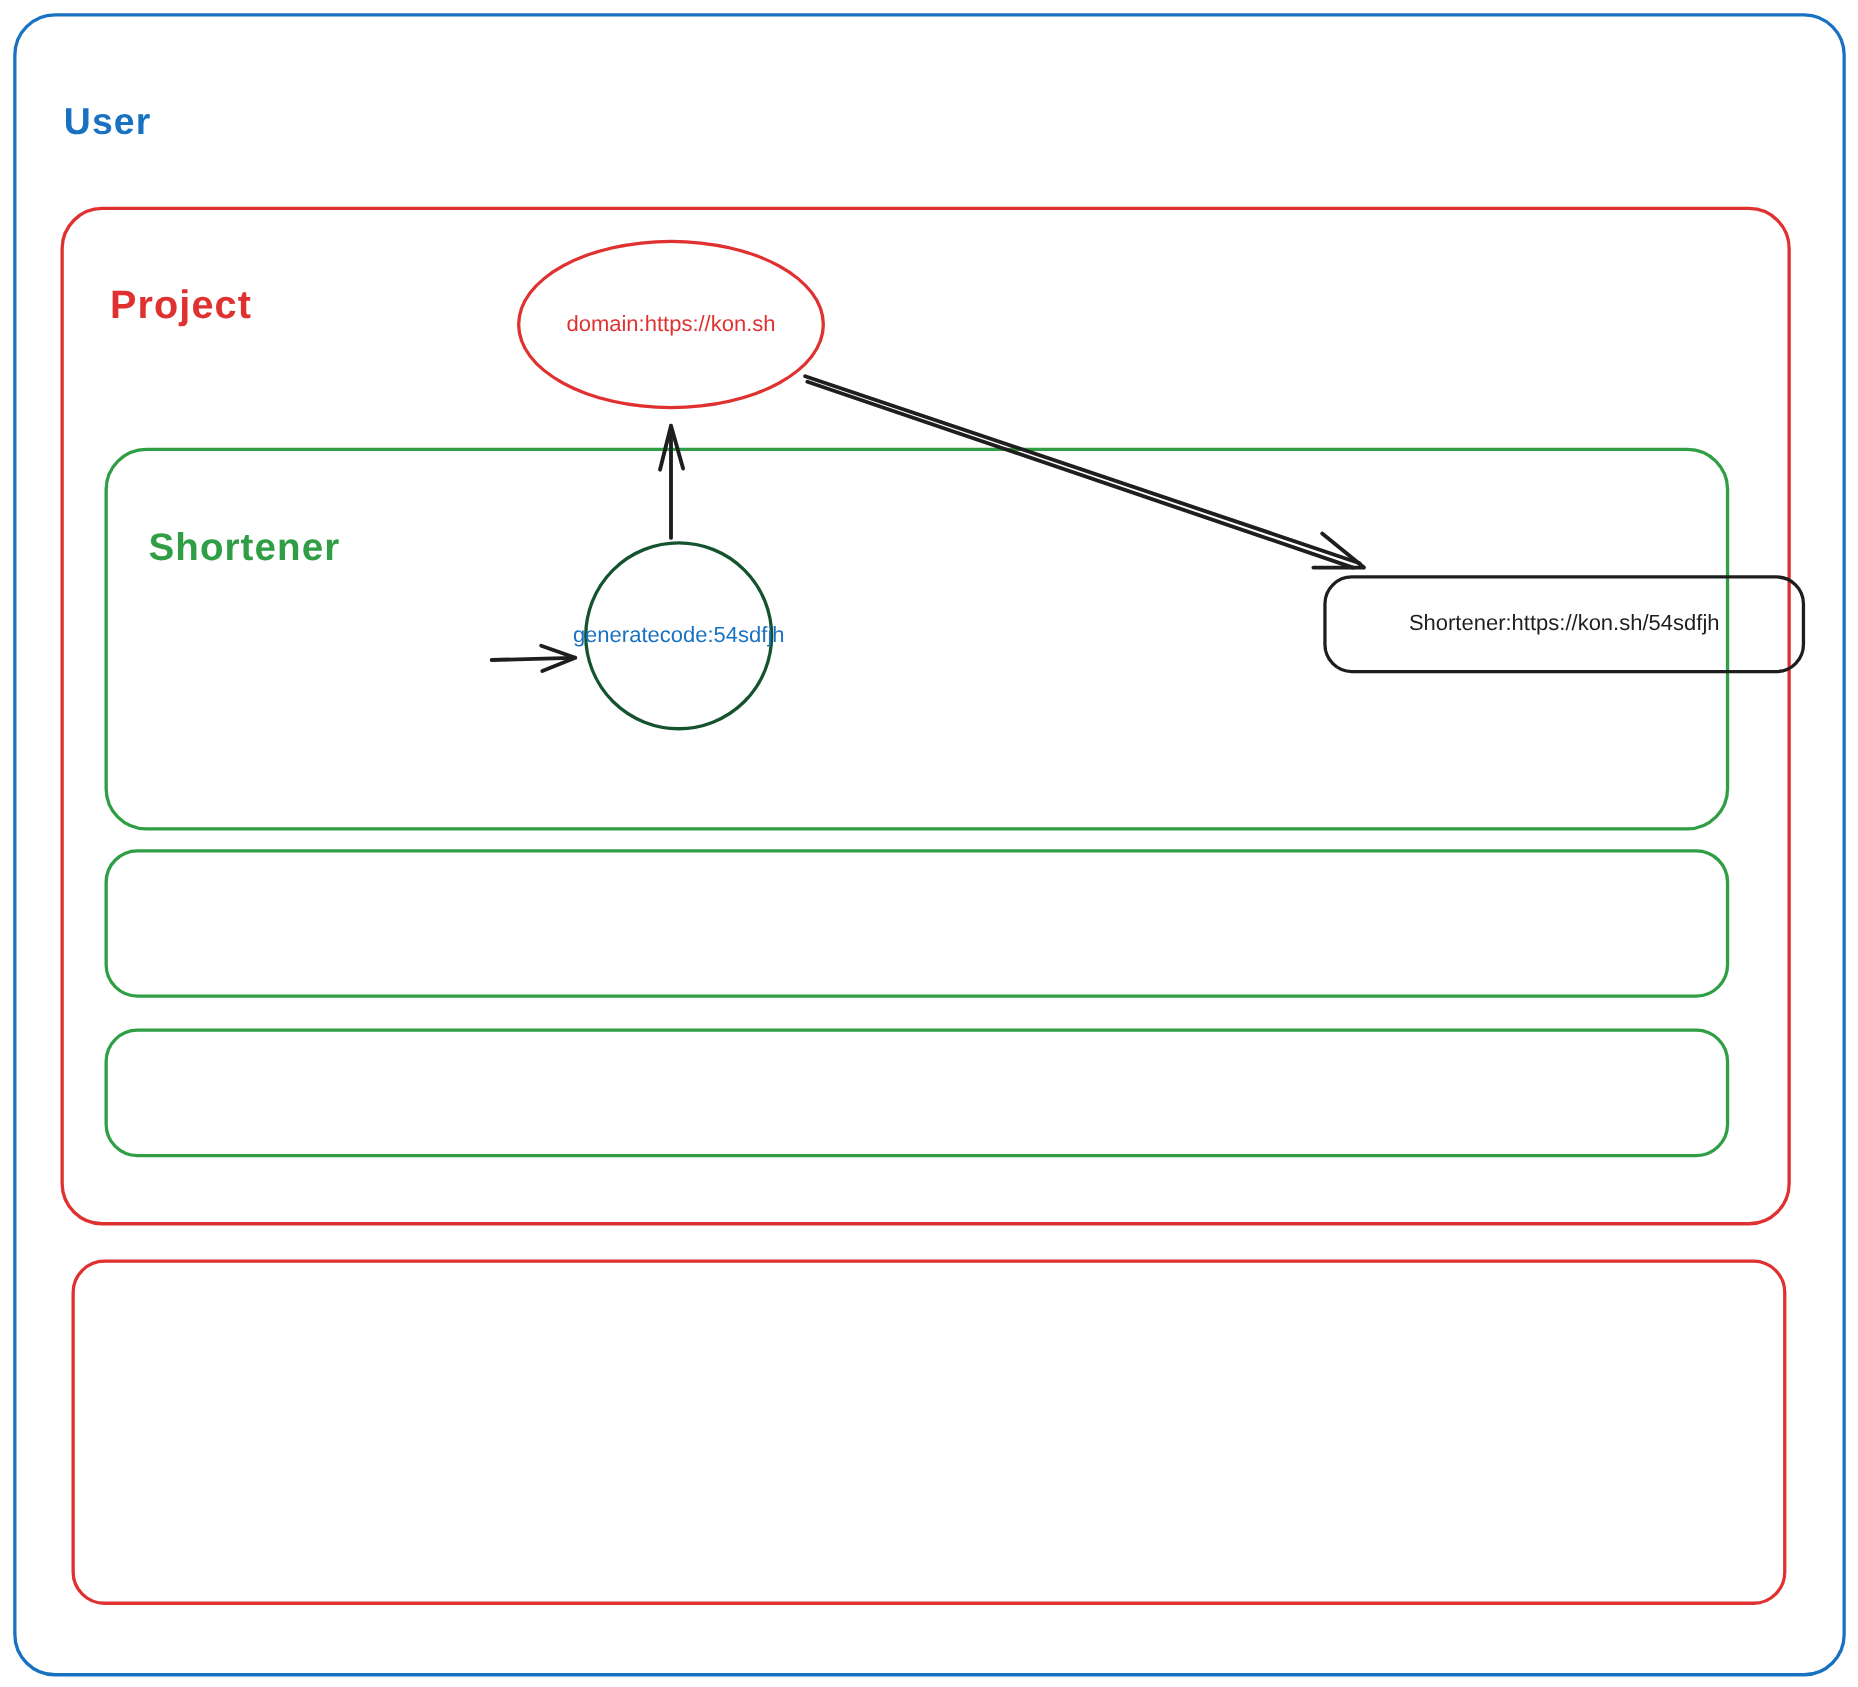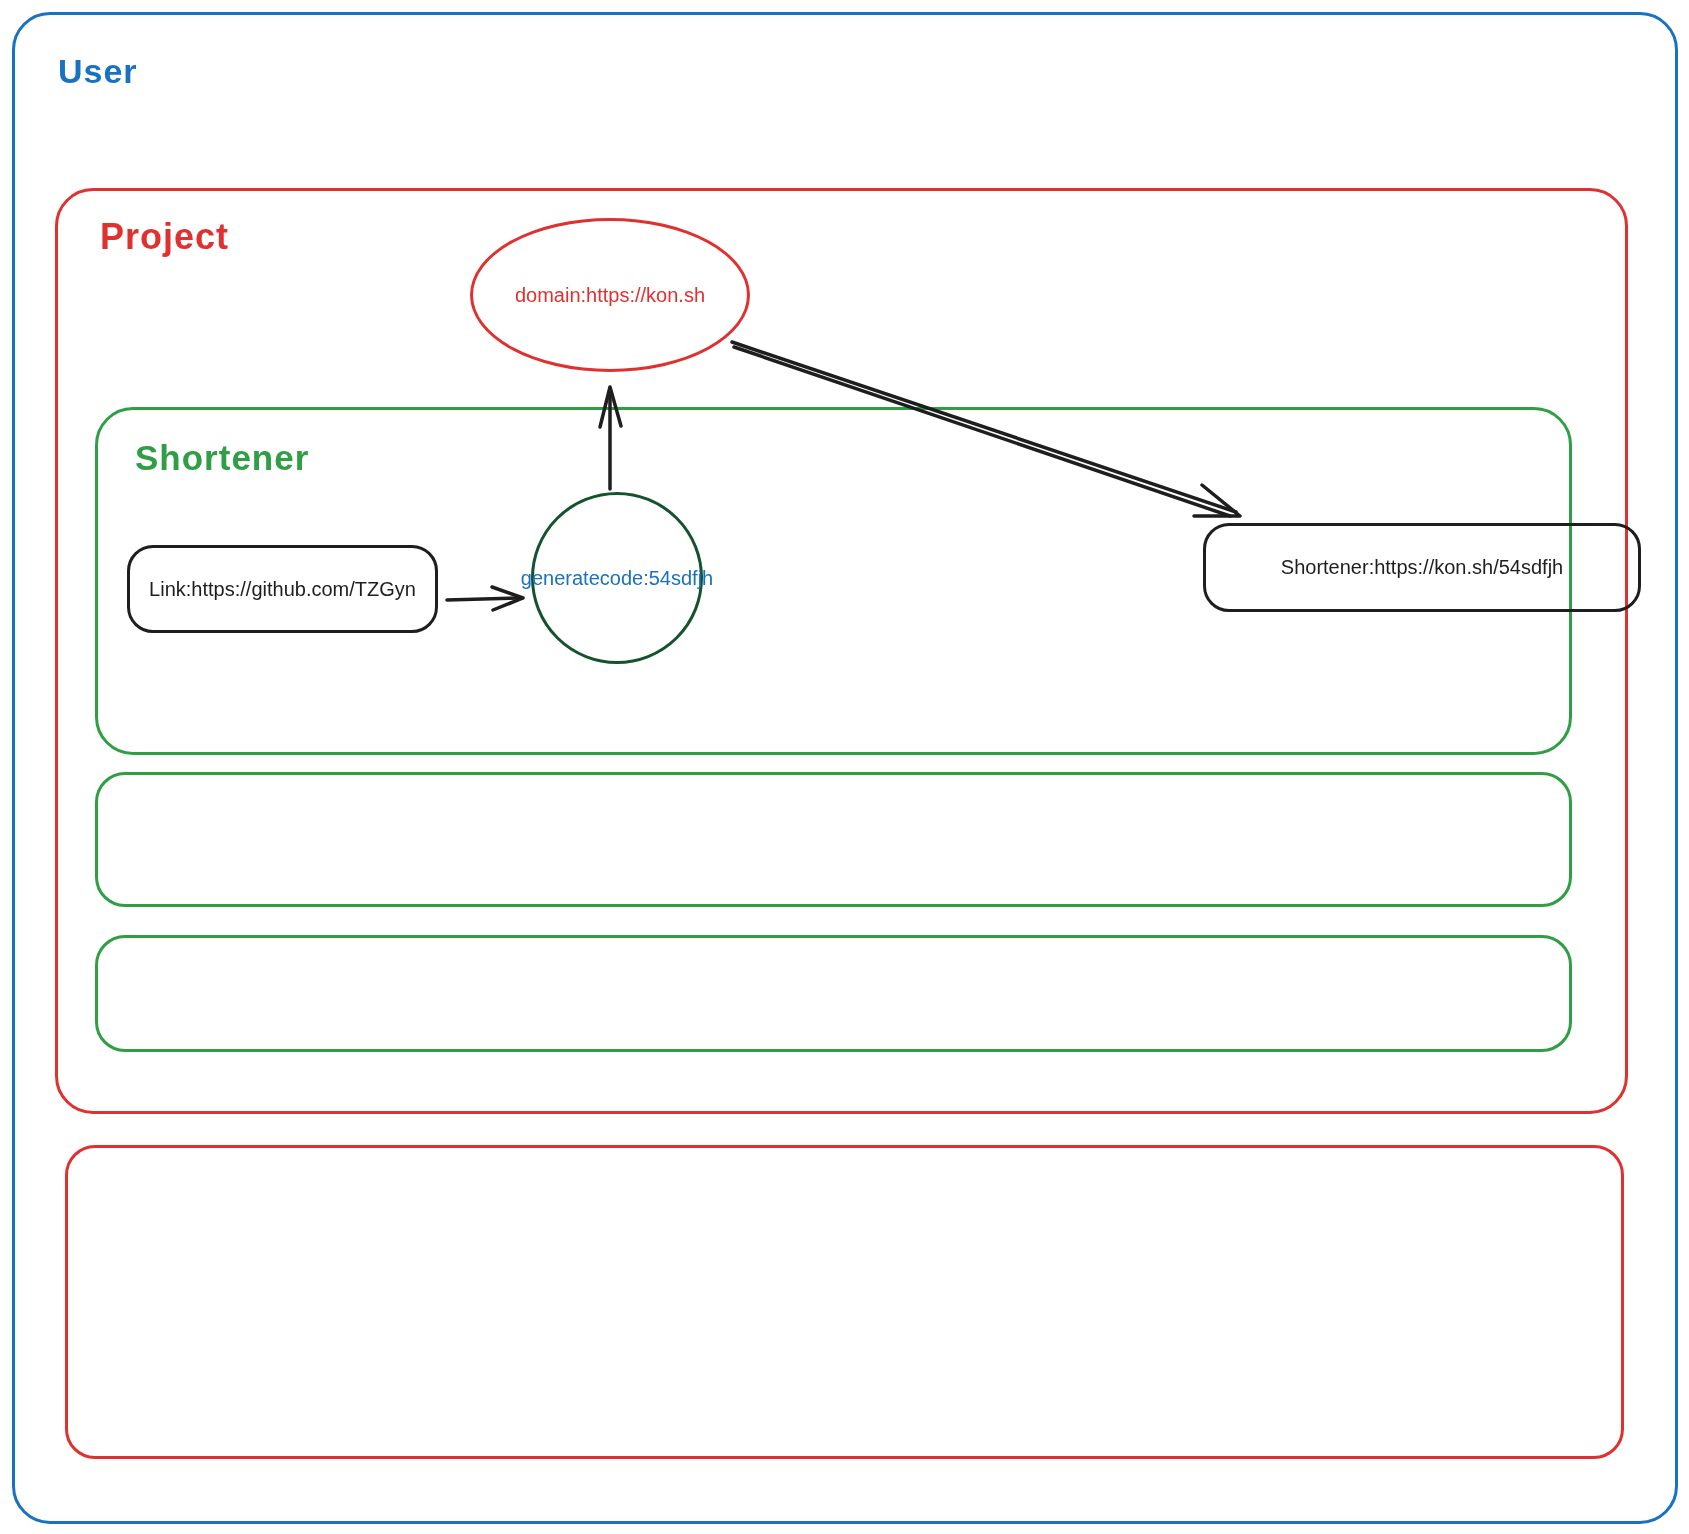--- a/index.html
+++ b/index.html
@@ -17,20 +17,21 @@
   }
   .frame {
     position: absolute;
     background: transparent;
     box-sizing: border-box;
   }
   .frame-label {
     position: absolute;
     font-weight: bold;
     letter-spacing: 1px;
+    margin-top: 40px;
   }
   
   .user-box {
     left: 12px; top: 12px; width: 1666px; height: 1512px;
     border: 3px solid #1971c2; border-radius: 38px;
   }
   .user-label { left: 58px; top: 52px; font-size: 34px; color: #1971c2; }
 
   
   .project-box {
@@ -114,24 +115,20 @@
   <div class="frame green-row-2"></div>
   <div class="frame green-row-3"></div>
 
   <div class="frame bottom-red-box"></div>
 
   <div class="node domain-ellipse">
     <span>domain:</span>
     <span>https://kon.sh</span>
   </div>
 
-  <div class="node link-node">
-    <span>Link:</span>
-    <span>https://github.com/TZGyn</span>
-  </div>
 
   <div class="node generate-circle">
     <span>generate</span>
     <span>code:</span>
     <span>54sdfjh</span>
   </div>
 
   <div class="node result-node">
     <span>Shortener:</span>
     <span>https://kon.sh/54sdfjh</span>

